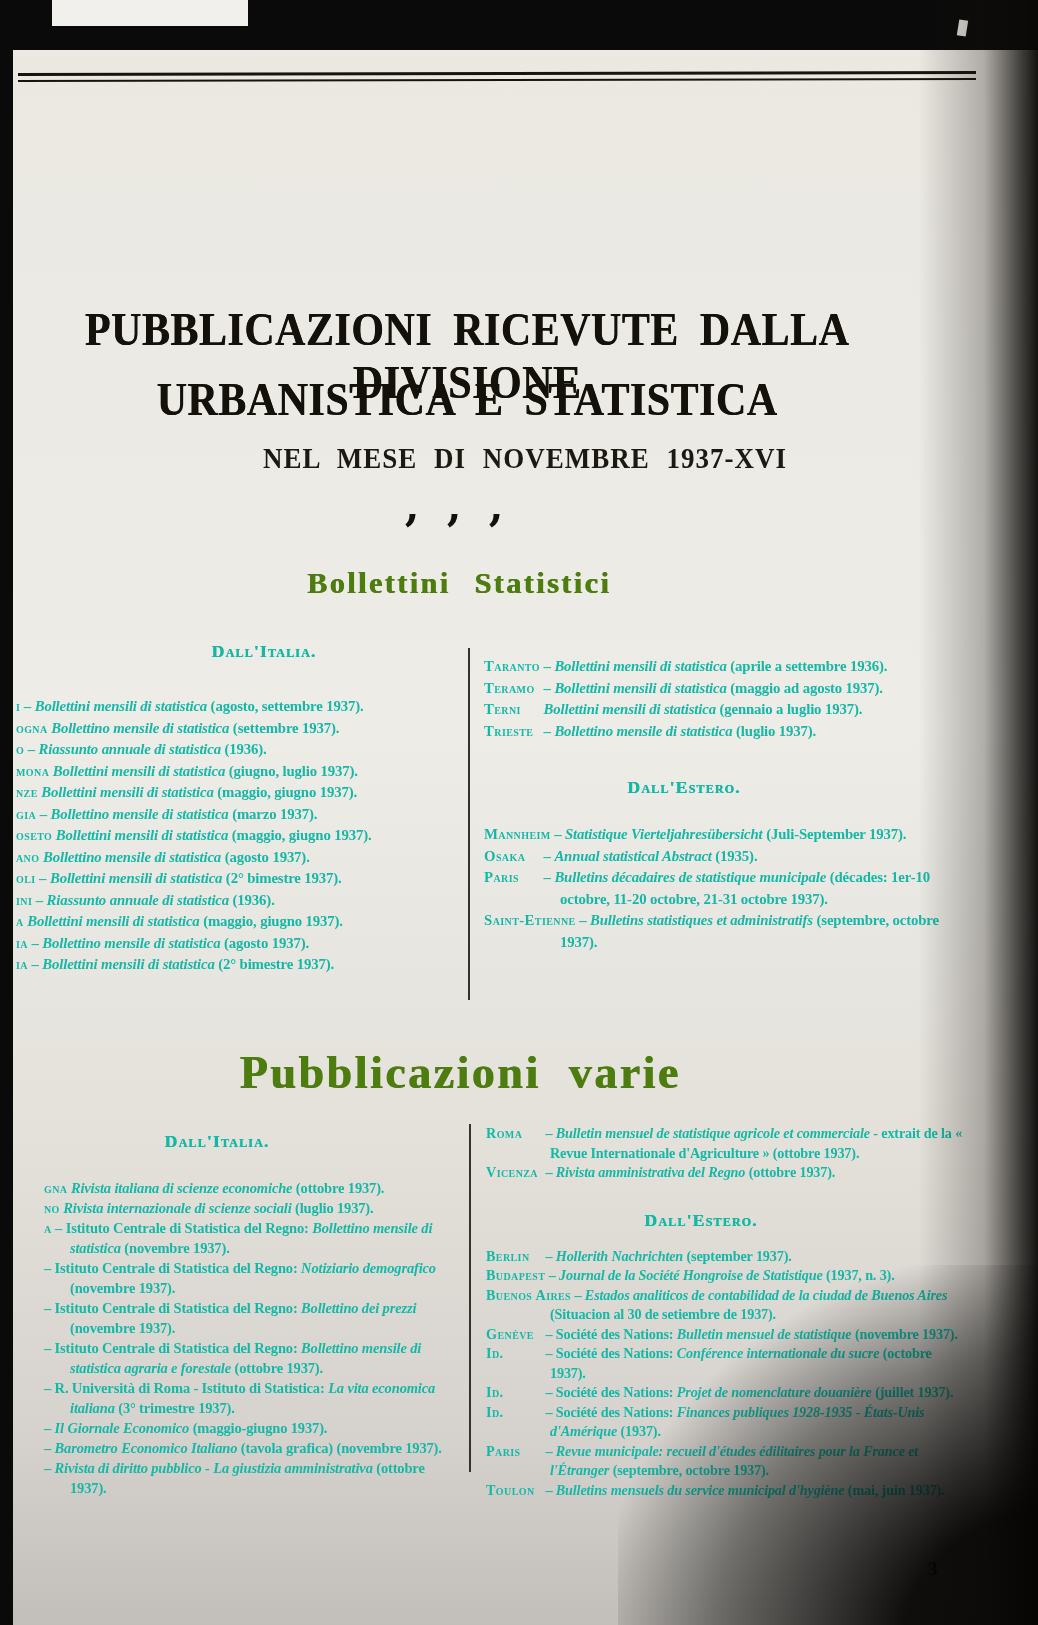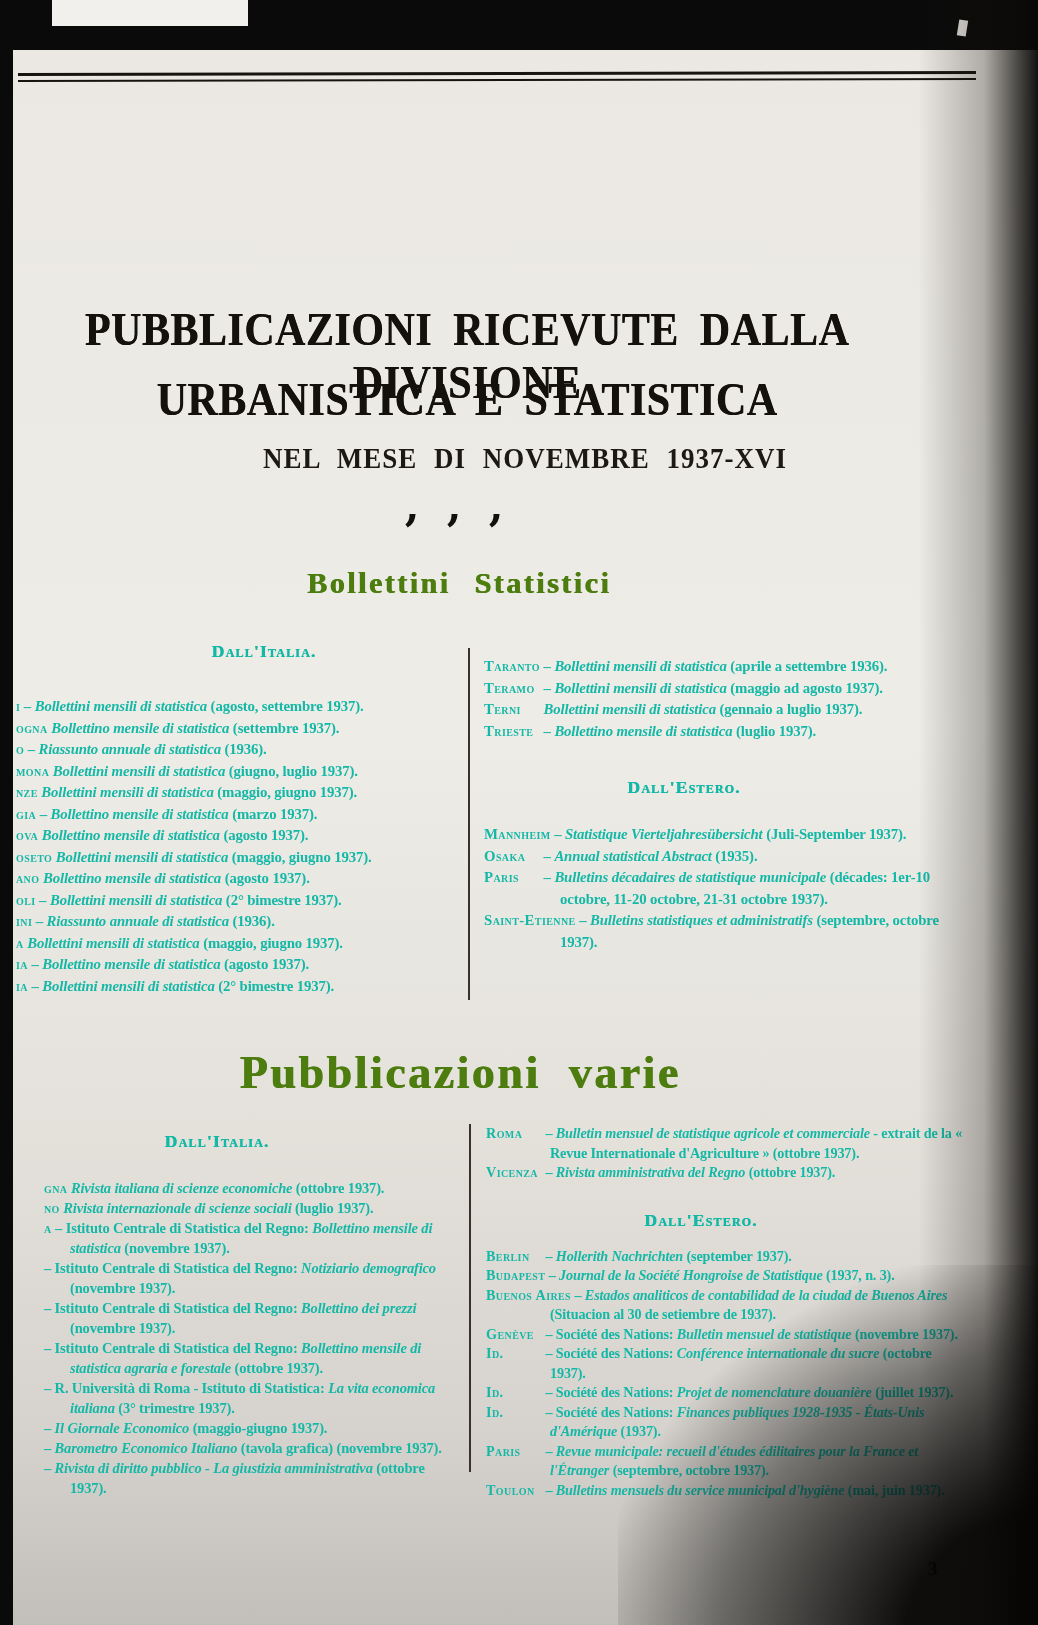--- a/index.html
+++ b/index.html
@@ -151,27 +151,20 @@
       </div>
 
       <div class="item">
         <span class="place">gia</span>
         <span class="dash">–</span>
         
         <span class="em">Bollettino mensile di statistica</span>
         <span class="post">(marzo 1937).</span>
       </div>
 
-      <div class="item">
-        <span class="place">ova</span>
-        
-        
-        <span class="em">Bollettino mensile di statistica</span>
-        <span class="post">(agosto 1937).</span>
-      </div>
 
       <div class="item">
         <span class="place">oseto</span>
         
         
         <span class="em">Bollettini mensili di statistica</span>
         <span class="post">(maggio, giugno 1937).</span>
       </div>
 
       <div class="item">

